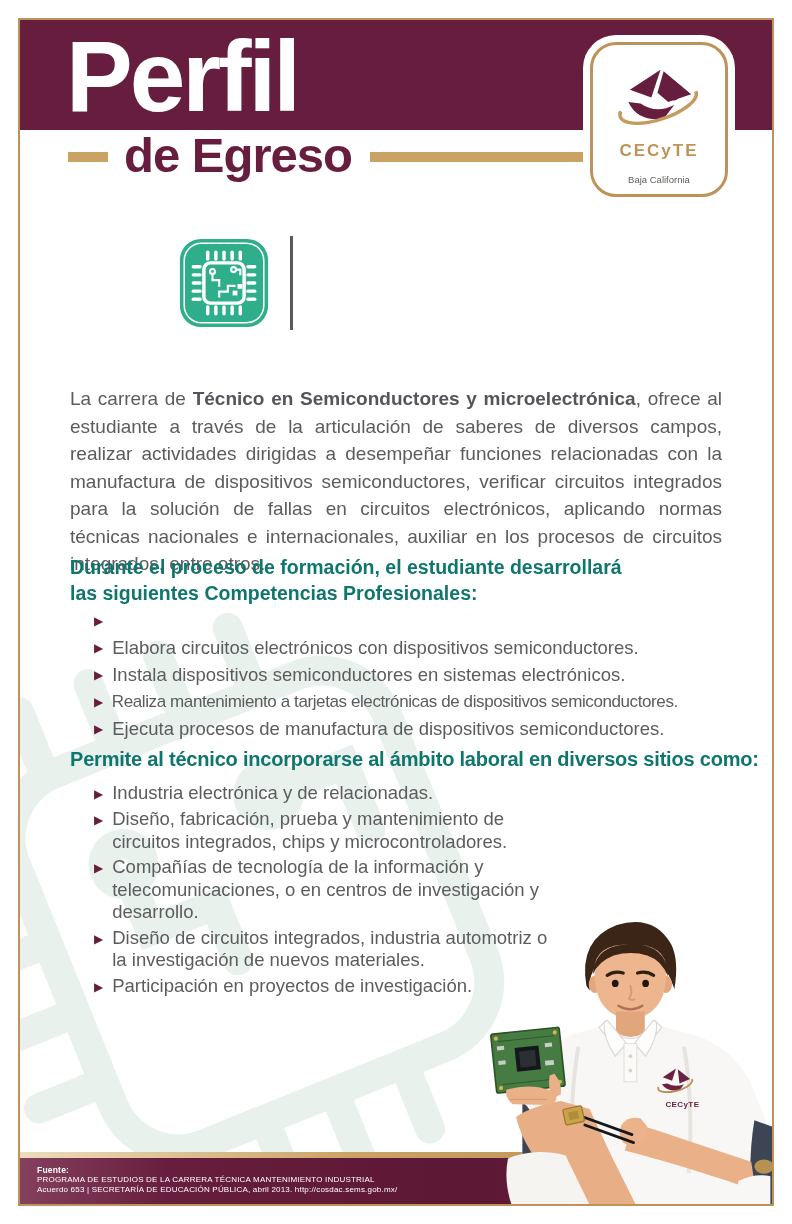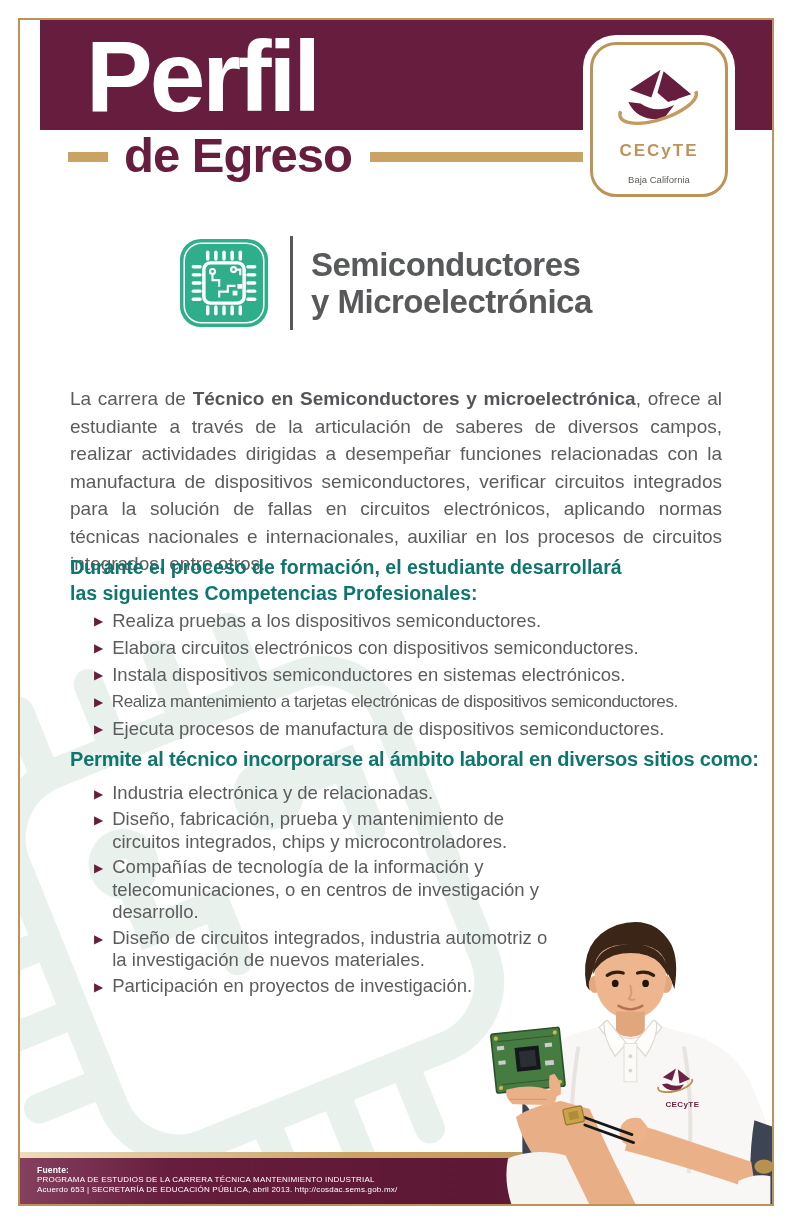--- a/index.html
+++ b/index.html
@@ -5,21 +5,21 @@
   html,body{margin:0;padding:0;}
   body{
     width:792px;height:1224px;background:#ffffff;position:relative;overflow:hidden;
     font-family:"Liberation Sans", sans-serif;
   }
   .poster{
     position:absolute;left:18px;top:18px;width:752px;height:1184px;
     border:2px solid #bd9359;background:#fff;overflow:hidden;
   }
   
-  .header-band{position:absolute;left:0;top:0;width:100%;height:110px;background:#671d3d;margin-left:20px;}
+  .header-band{position:absolute;left:0;top:0;width:100%;height:110px;background:#671d3d;}
   .perfil{
     position:absolute;left:46px;top:0;height:112px;display:flex;align-items:center;
     font-size:100px;font-weight:bold;color:#ffffff;letter-spacing:-3px;
   }
   .subtitle-row{position:absolute;left:0;top:108px;width:570px;height:58px;display:flex;align-items:center;padding-left:48px;}
   .tan-line{height:10px;background:#c9a264;}
   .tan-line.left{width:40px;margin-right:16px;}
   .tan-line.right{flex:1;margin-left:18px;}
   .de-egreso{font-size:49px;font-weight:bold;color:#671d3d;letter-spacing:-1px;white-space:nowrap;padding-bottom:4px;}
   .badge{
@@ -148,37 +148,32 @@
         <circle cx="36" cy="36" r="2.6"></circle>
         <path d="M36,39 v6 h7 v7"></path>
         <circle cx="58" cy="34" r="2.6"></circle>
         <path d="M61,34 h4 v6"></path>
         <path d="M43,63 v-6 h9 v-6 h8"></path>
       </g>
       <rect x="57" y="56" width="5" height="5" fill="#ffffff"></rect>
       <rect x="62" y="49" width="5" height="5" fill="#ffffff"></rect>
     </svg>
     <div class="vdiv"></div>
-    <div class="program-title">
-      <div>Semiconductores</div>
-      <div>y Microelectrónica</div>
-    </div>
   </div>
 
   <p class="intro"><span>La carrera de </span><b>Técnico en Semiconductores y microelectrónica</b><span>, ofrece al estudiante  a través de la articulación de saberes de diversos campos, realizar actividades dirigidas a desempeñar funciones relacionadas con la manufactura de dispositivos semiconductores, verificar circuitos integrados para la solución de fallas en circuitos electrónicos, aplicando normas técnicas nacionales e internacionales, auxiliar en los procesos de circuitos integrados, entre otros.</span></p>
 
   <div class="h-bold h1">
     <div>Durante el proceso de formación, el estudiante desarrollará</div>
     <div>las siguientes Competencias Profesionales:</div>
   </div>
 
   <div class="blist list1">
     <div class="item">
         <span class="bullet">▶</span>
-        <span>Realiza pruebas a los dispositivos semiconductores.</span>
       </div>
     <div class="item">
         <span class="bullet">▶</span>
         <span>Elabora circuitos electrónicos con dispositivos semiconductores.</span>
       </div>
     <div class="item">
         <span class="bullet">▶</span>
         <span>Instala dispositivos semiconductores en sistemas electrónicos.</span>
       </div>
     <div class="item condensed">

